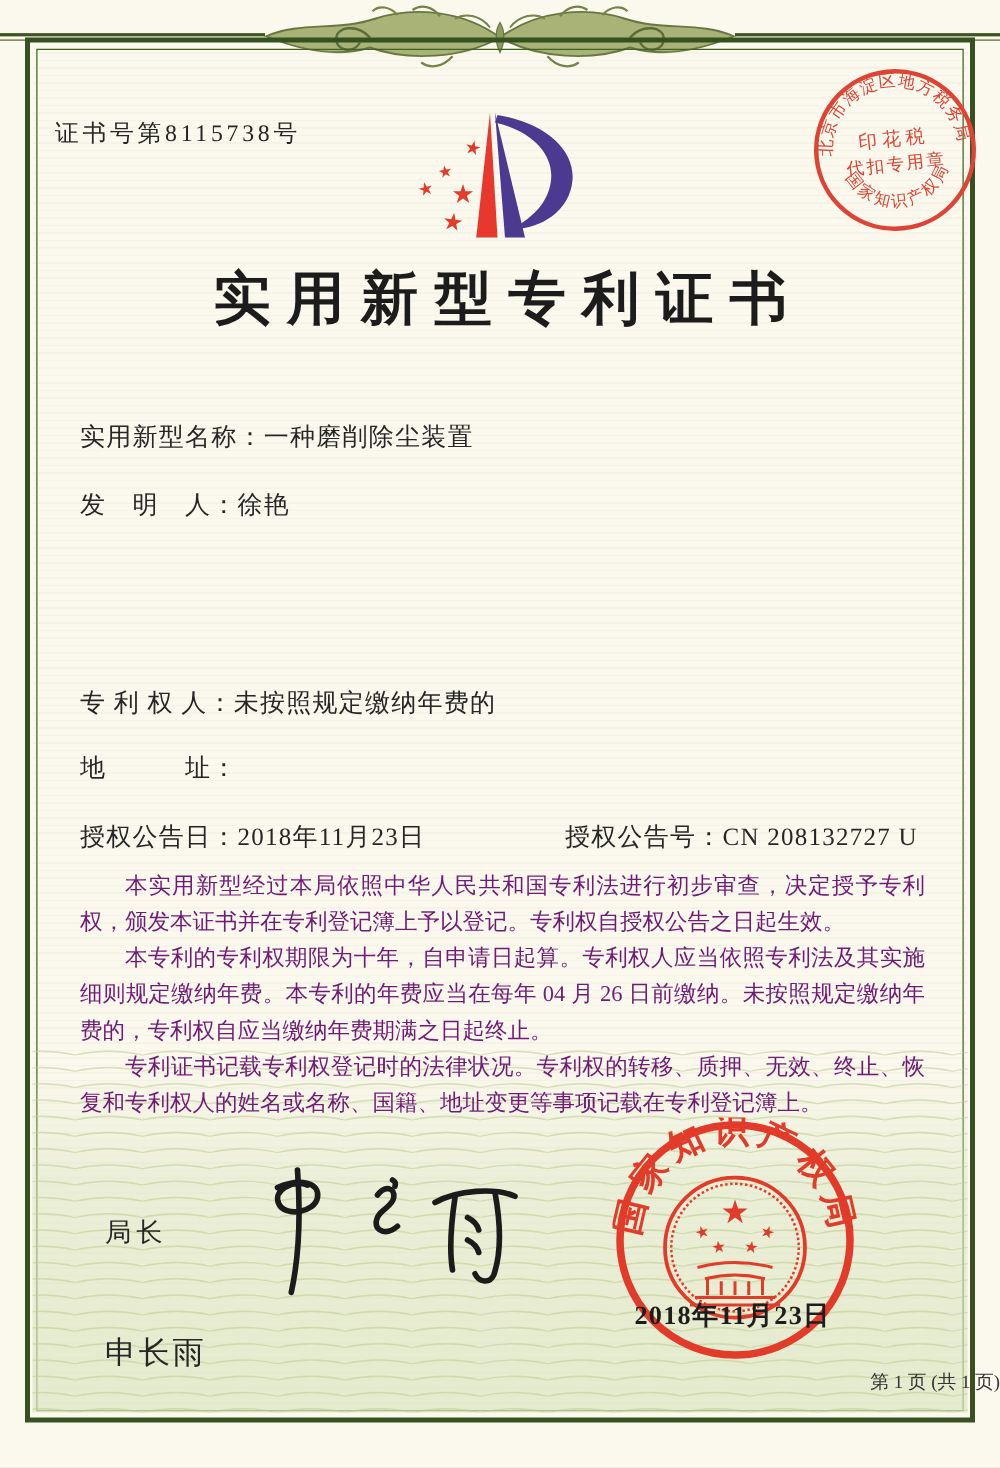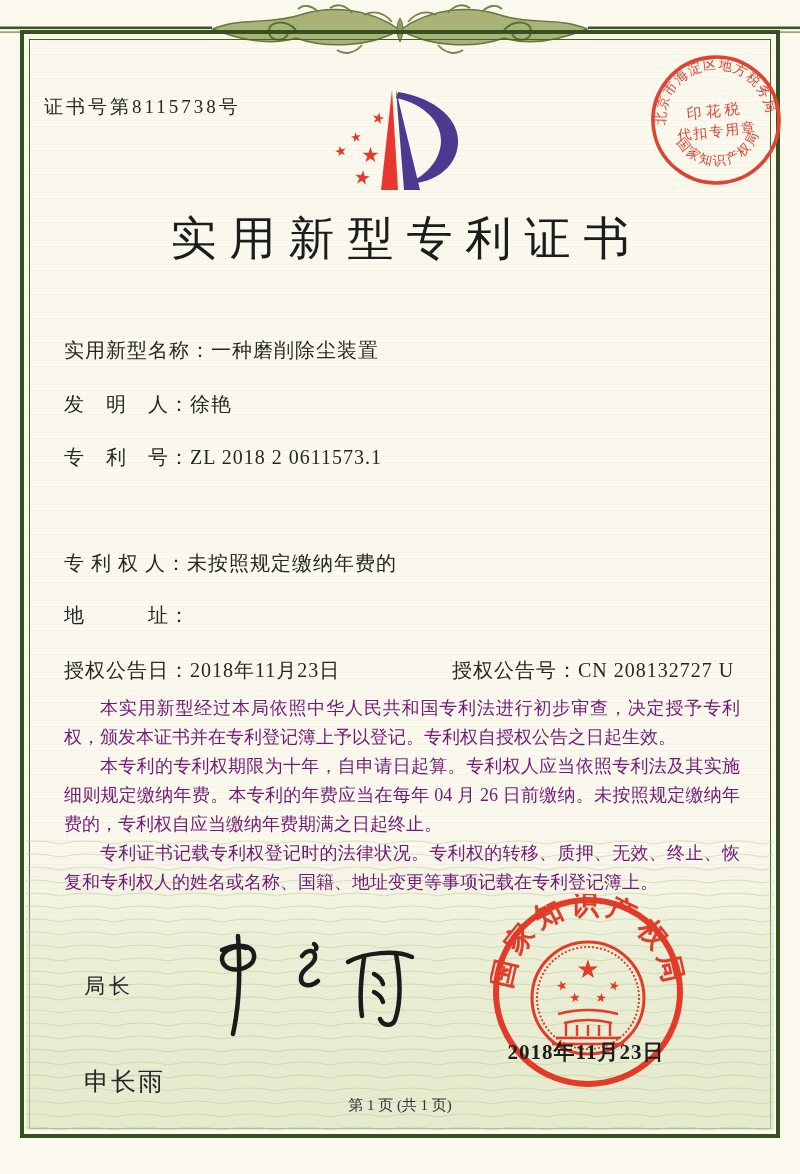--- a/index.html
+++ b/index.html
@@ -5,34 +5,34 @@
   html,body{margin:0;padding:0;background:#e8e4d8;}
   .page{position:relative;width:800px;height:1174px;background:#fbf8ee;overflow:hidden;
         font-family:"Liberation Serif","DejaVu Serif",serif;color:#262626;}
   .frame{position:absolute;left:20px;top:30px;width:752px;height:1100px;border:4px solid #36511f;}
   .frame-inner{position:absolute;inset:5px;border:1px solid #41611f;}
   .tint{position:absolute;left:26px;top:850px;width:748px;height:280px;
         background:linear-gradient(180deg,rgba(225,234,200,0),rgba(222,231,196,.55) 35%,rgba(219,229,192,.7));}
   .stripes{position:absolute;left:26px;top:37px;width:748px;height:1093px;opacity:.18;
         background:repeating-linear-gradient(180deg,rgba(190,205,160,.0) 0 5px,rgba(170,190,140,.45) 5px 6px);}
   .cert-no{position:absolute;left:44px;top:94px;font-size:19px;letter-spacing:3px;}
-  .title{position:absolute;left:0;right:0;top:208px;text-align:center;font-size:46px;font-weight:normal;
+  .title{position:absolute;left:0;right:0;top:208px;text-align:center;font-size:46px;font-weight:bold;
          letter-spacing:13px;color:#1c1c1c;text-indent:13px;}
   .row{position:absolute;left:64px;font-size:20px;display:flex;align-items:flex-start;line-height:28px;}
   .row .lbl{white-space:pre;letter-spacing:1px;}
   .row .val{letter-spacing:1px;}
   .row .val.addr{display:inline-block;max-width:540px;}
   .body-text{position:absolute;left:64px;top:694px;width:676px;font-size:18px;line-height:29px;
              text-align:justify;color:#701a75;}
   .body-text p{margin:0;text-indent:2em;}
   .signer-title{position:absolute;left:84px;top:972px;font-size:21px;letter-spacing:4px;}
   .signer-name{position:absolute;left:84px;top:1065px;font-size:25px;letter-spacing:2px;}
   .seal-date{position:absolute;left:468px;top:1038px;width:236px;text-align:center;font-size:21px;
              letter-spacing:1px;color:#1d1d1d;font-weight:bold;}
-  .footer{position:absolute;left:0;right:0;top:1096px;text-align:center;font-size:15px;color:#333;}
+  .footer{position:absolute;left:0;right:0;top:1096px;text-align:right;font-size:15px;color:#333;}
   svg text{font-family:"Liberation Serif","DejaVu Serif",serif;}
 </style>
 </head>
 <body>
 
 <div class="page">
 
   <svg style="position:absolute;left:0;top:0;" width="800" height="60" viewBox="0 0 800 60">
     <g id="halfOrn">
       <rect x="0" y="26.5" width="212" height="2.6" fill="#3c5522"></rect>
@@ -111,24 +111,20 @@
   </svg>
 
   <div class="row" style="top:390px">
     <span class="lbl">发　明　人：</span>
       <span class="val">徐艳</span>
   </div>
   <div class="row" style="top:336px">
     <span class="lbl">实用新型名称：</span>
       <span class="val">一种磨削除尘装置</span>
   </div>
-  <div class="row" style="top:443px">
-    <span class="lbl">专　利　号：</span>
-      <span class="val">ZL 2018 2 0611573.1</span>
-  </div>
   <div class="row" style="top:549px">
     <span class="lbl">专 利 权 人：</span>
       <span class="val">未按照规定缴纳年费的</span>
   </div>
   <div class="row" style="top:601px">
     <span class="lbl">地　　　址：</span>
   </div>
   <div class="row" style="top:656px">
     <span class="lbl">授权公告日：</span>
       <span class="val">2018年11月23日</span>

